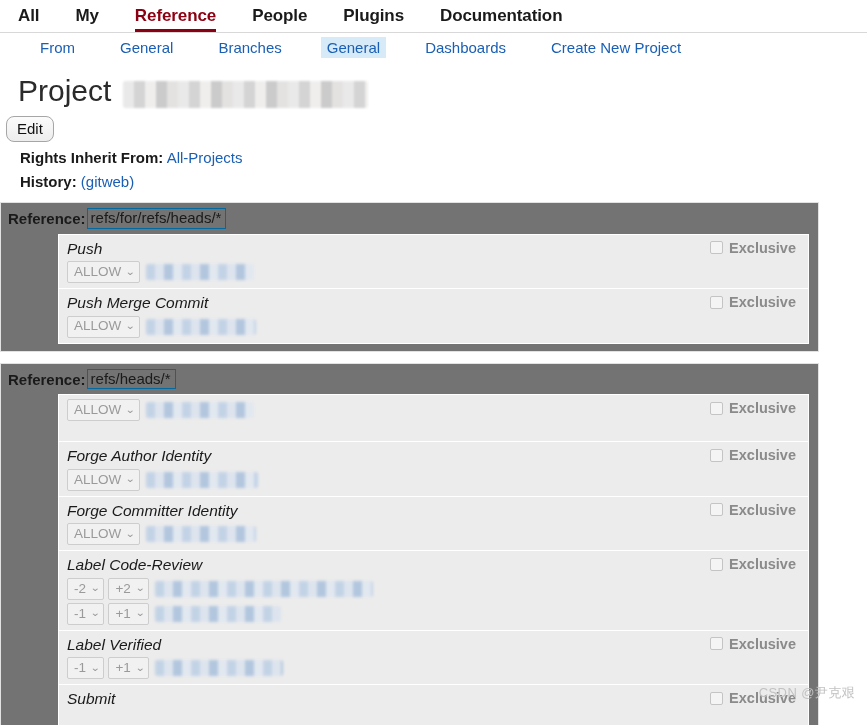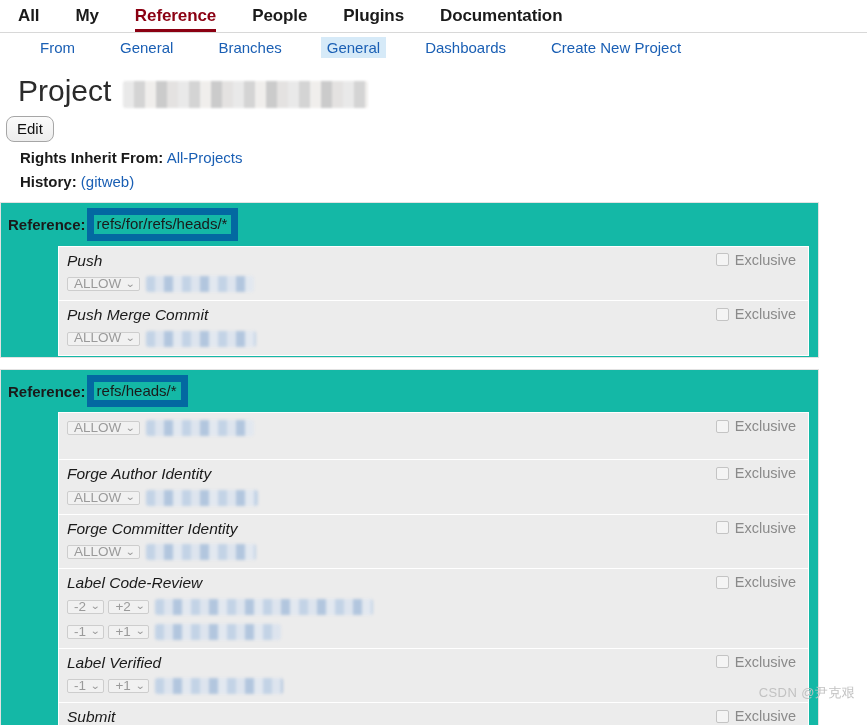--- a/index.html
+++ b/index.html
@@ -116,35 +116,35 @@
     color: #1a1a1a;
     padding-left: 20px;
     margin-top: 7px;
   }
   .meta-line b { font-weight: bold; }
   .meta-link { color: #1a5fb4; cursor: pointer; }
 
   
   #access-sections { margin-top: 12px; }
   .ref-section {
-    background: #14b8a6;
+    background: #737373;
     border: 1px solid #e2e2e2;
     margin: 0 48px 11px 0;
-    padding: 0 0 1px 0;
+    padding: 0 0 7px 0;
   }
   .ref-header {
     display: flex;
     align-items: center;
     padding: 5px 0 5px 7px;
     font-size: 15px;
   }
   .ref-header-label { font-weight: bold; color: #1a1a1a; }
   .ref-header-value {
     color: #1a1a1a;
-    border: 7px solid #0369a1;
+    border: 1px solid #0369a1;
     padding: 1px 4px 2px 3px;
     margin-left: 1px;
     line-height: 1.05;
   }
 
   .perm-rows { padding: 0 9px 0 9px; margin-left: 48px; }
   .perm-row {
     position: relative;
     background: #ececec;
     border: 1px solid #ffffff;
@@ -173,39 +173,40 @@
     color: #9a9a9a;
     background: #f1f1f1;
     border: 1px solid #cdcdcd;
     border-radius: 2px;
     padding: 2px 4px 3px 6px;
     display: inline-flex;
     align-items: center;
     gap: 5px;
     cursor: default;
     line-height: 1;
-    height: 14px;
+    height: 22px;
   }
   .sel .caret {
     font-size: 10px;
     transform: scaleX(1.25);
     color: #9a9a9a;
   }
   .sel + .sel { margin-left: 4px; }
 
   .exclusive {
     position: absolute;
     right: 12px;
     top: 5px;
     display: flex;
     align-items: center;
     gap: 6px;
     font-size: 14.5px;
     color: #8a8a8a;
     white-space: nowrap;
+    font-weight: bold;
   }
   .exclusive .box {
     width: 13px;
     height: 13px;
     border: 1px solid #c4c4c4;
     background: #f4f4f4;
     border-radius: 2px;
     display: inline-block;
   }
 

